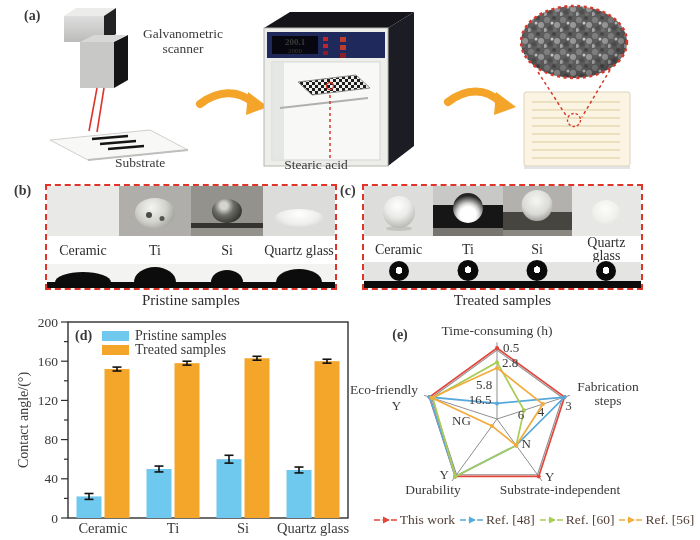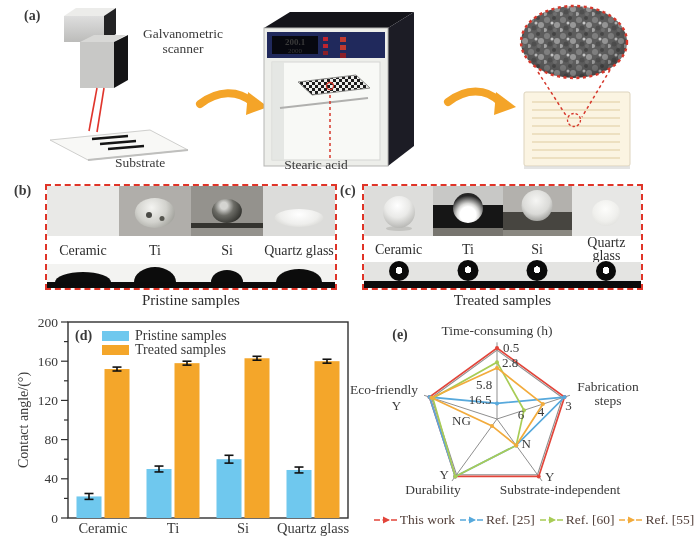--- a/index.html
+++ b/index.html
@@ -353,30 +353,30 @@
           <line x1="0" y1="5" x2="24" y2="5" stroke="#e2453a" stroke-width="1.7" stroke-dasharray="6,2.5"></line>
           <polygon points="9,1.5 16,5 9,8.5" fill="#e2453a"></polygon>
         </svg>
         <span class="ltext">This work</span>
       </span>
       <span class="legend-item">
         <svg width="24" height="10">
           <line x1="0" y1="5" x2="24" y2="5" stroke="#57a9dc" stroke-width="1.7" stroke-dasharray="6,2.5"></line>
           <polygon points="9,1.5 16,5 9,8.5" fill="#57a9dc"></polygon>
         </svg>
-        <span class="ltext">Ref. [25]</span>
+        <span class="ltext">Ref. [48]</span>
       </span>
       <span class="legend-item">
         <svg width="24" height="10">
           <line x1="0" y1="5" x2="24" y2="5" stroke="#a8cc56" stroke-width="1.7" stroke-dasharray="6,2.5"></line>
           <polygon points="9,1.5 16,5 9,8.5" fill="#a8cc56"></polygon>
         </svg>
         <span class="ltext">Ref. [60]</span>
       </span>
       <span class="legend-item">
         <svg width="24" height="10">
           <line x1="0" y1="5" x2="24" y2="5" stroke="#f2ab3c" stroke-width="1.7" stroke-dasharray="6,2.5"></line>
           <polygon points="9,1.5 16,5 9,8.5" fill="#f2ab3c"></polygon>
         </svg>
-        <span class="ltext">Ref. [55]</span>
+        <span class="ltext">Ref. [56]</span>
       </span>
     </div>
 </div>
 
 </body></html>

